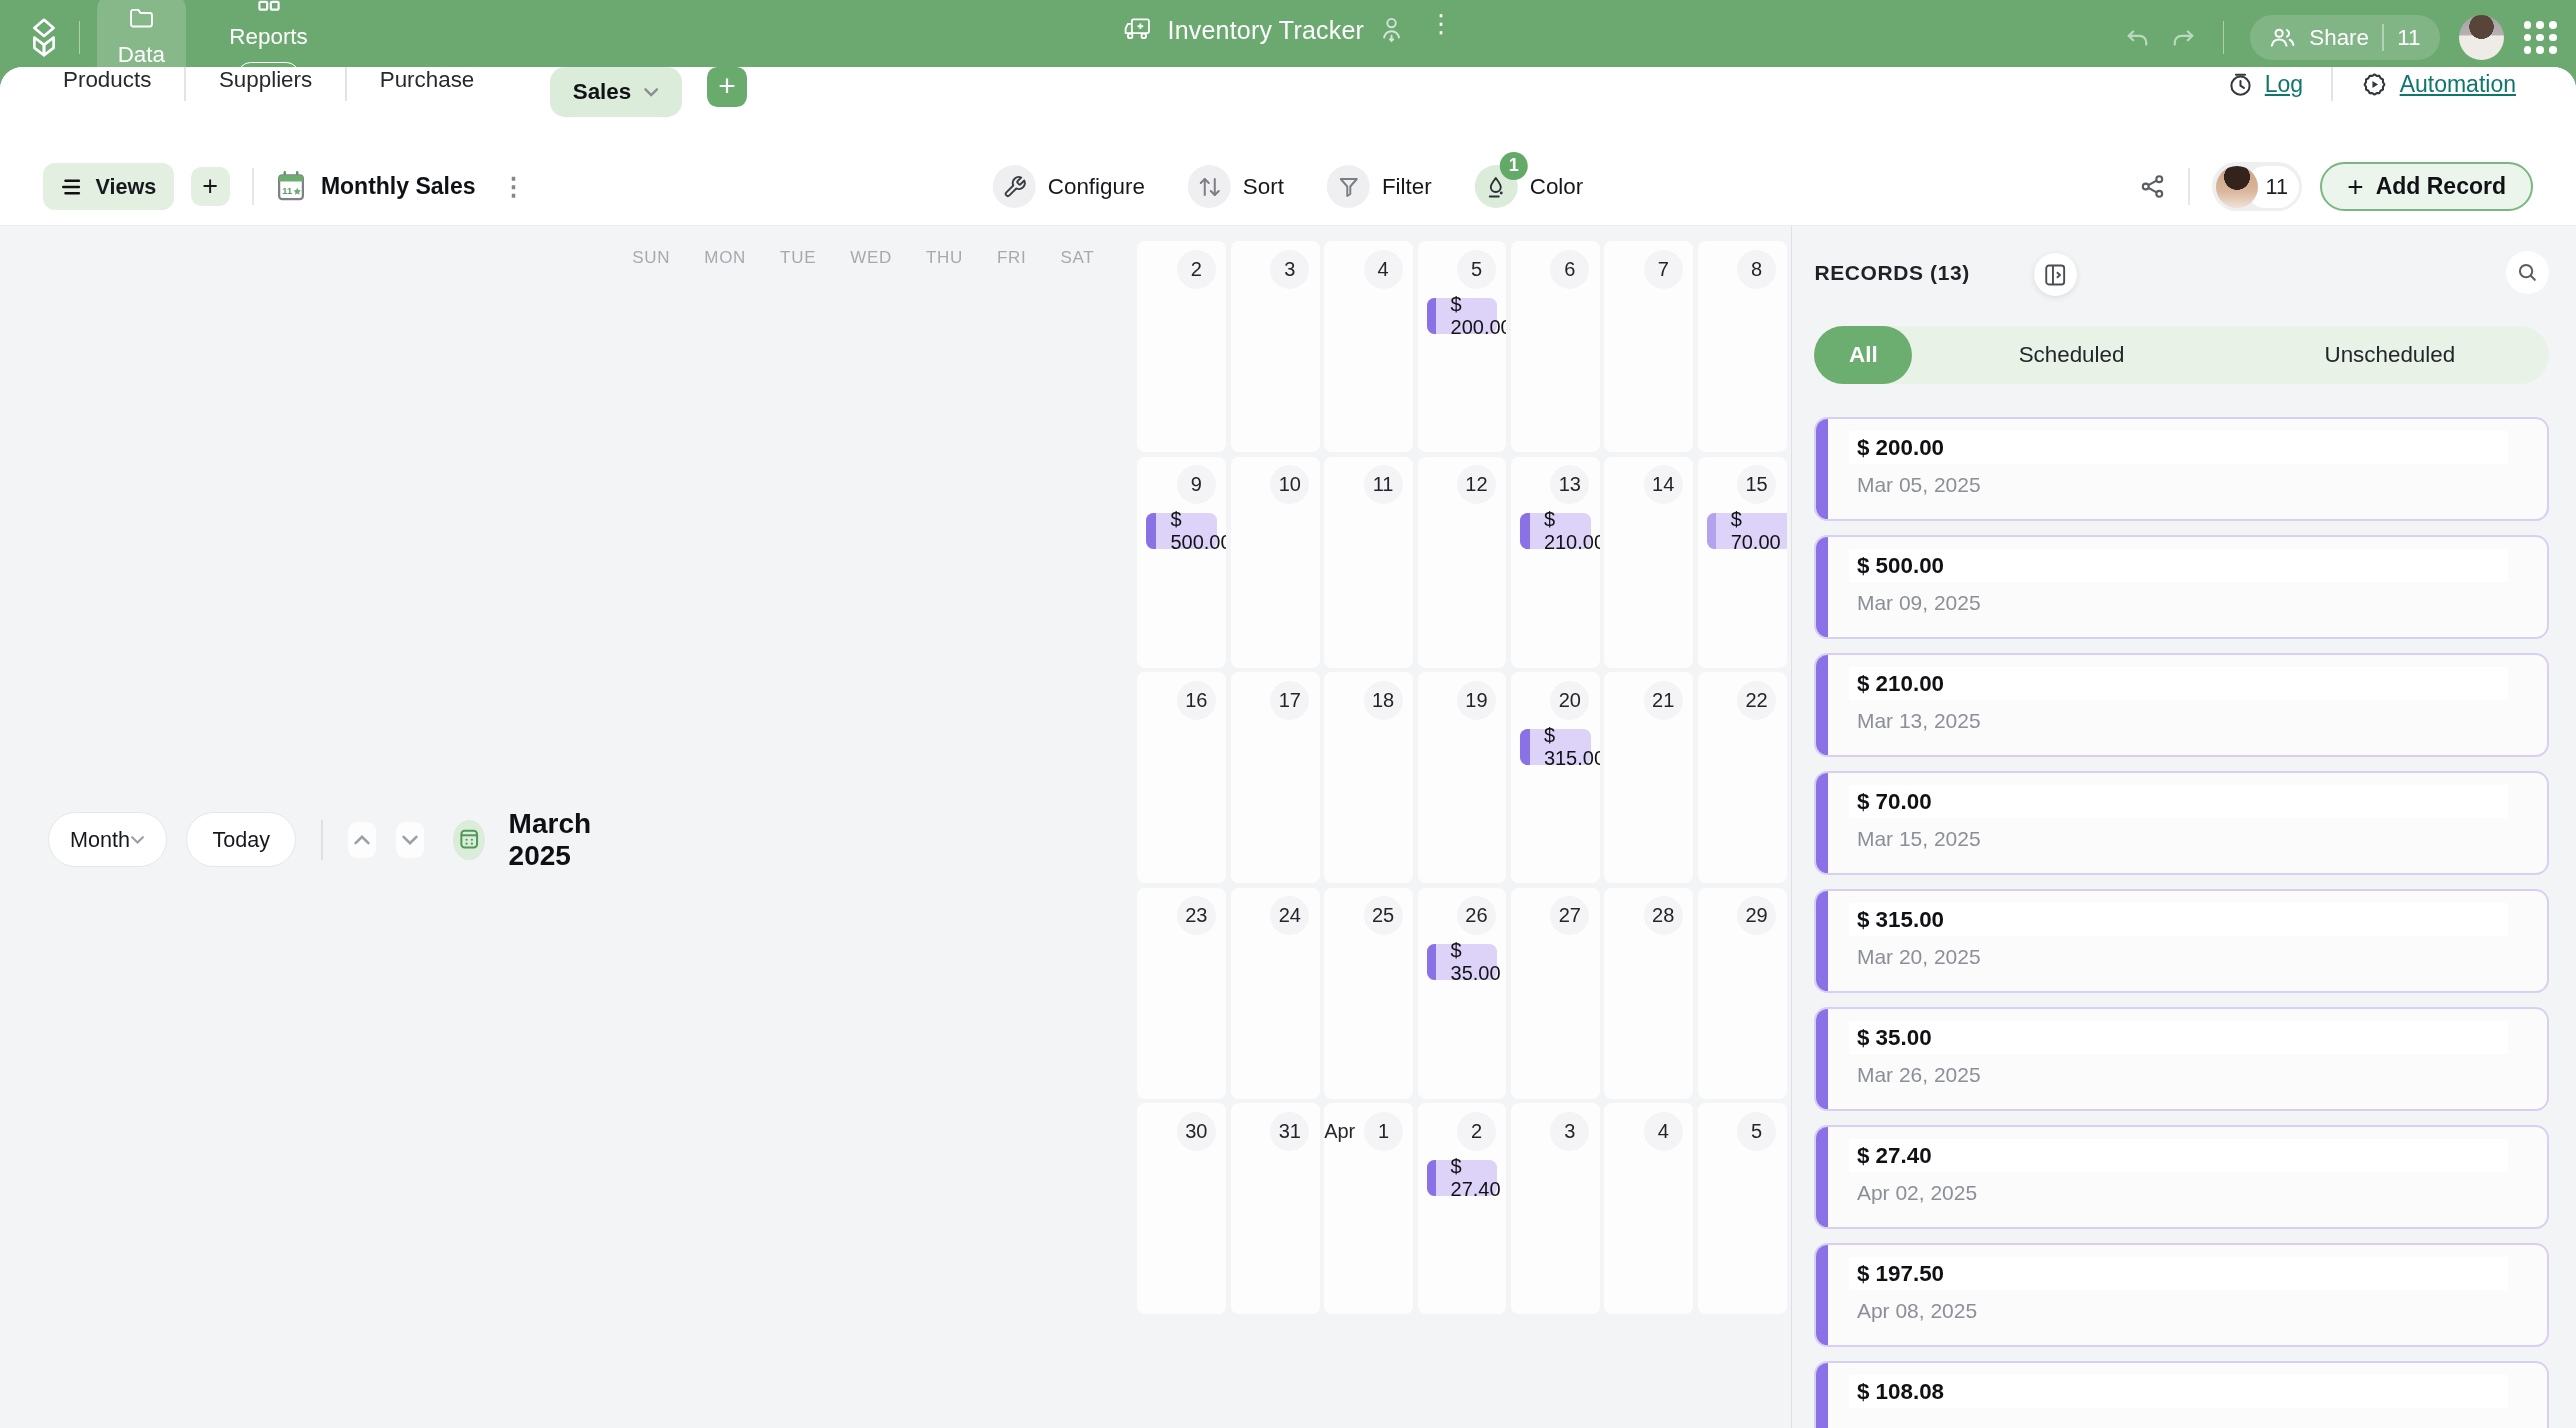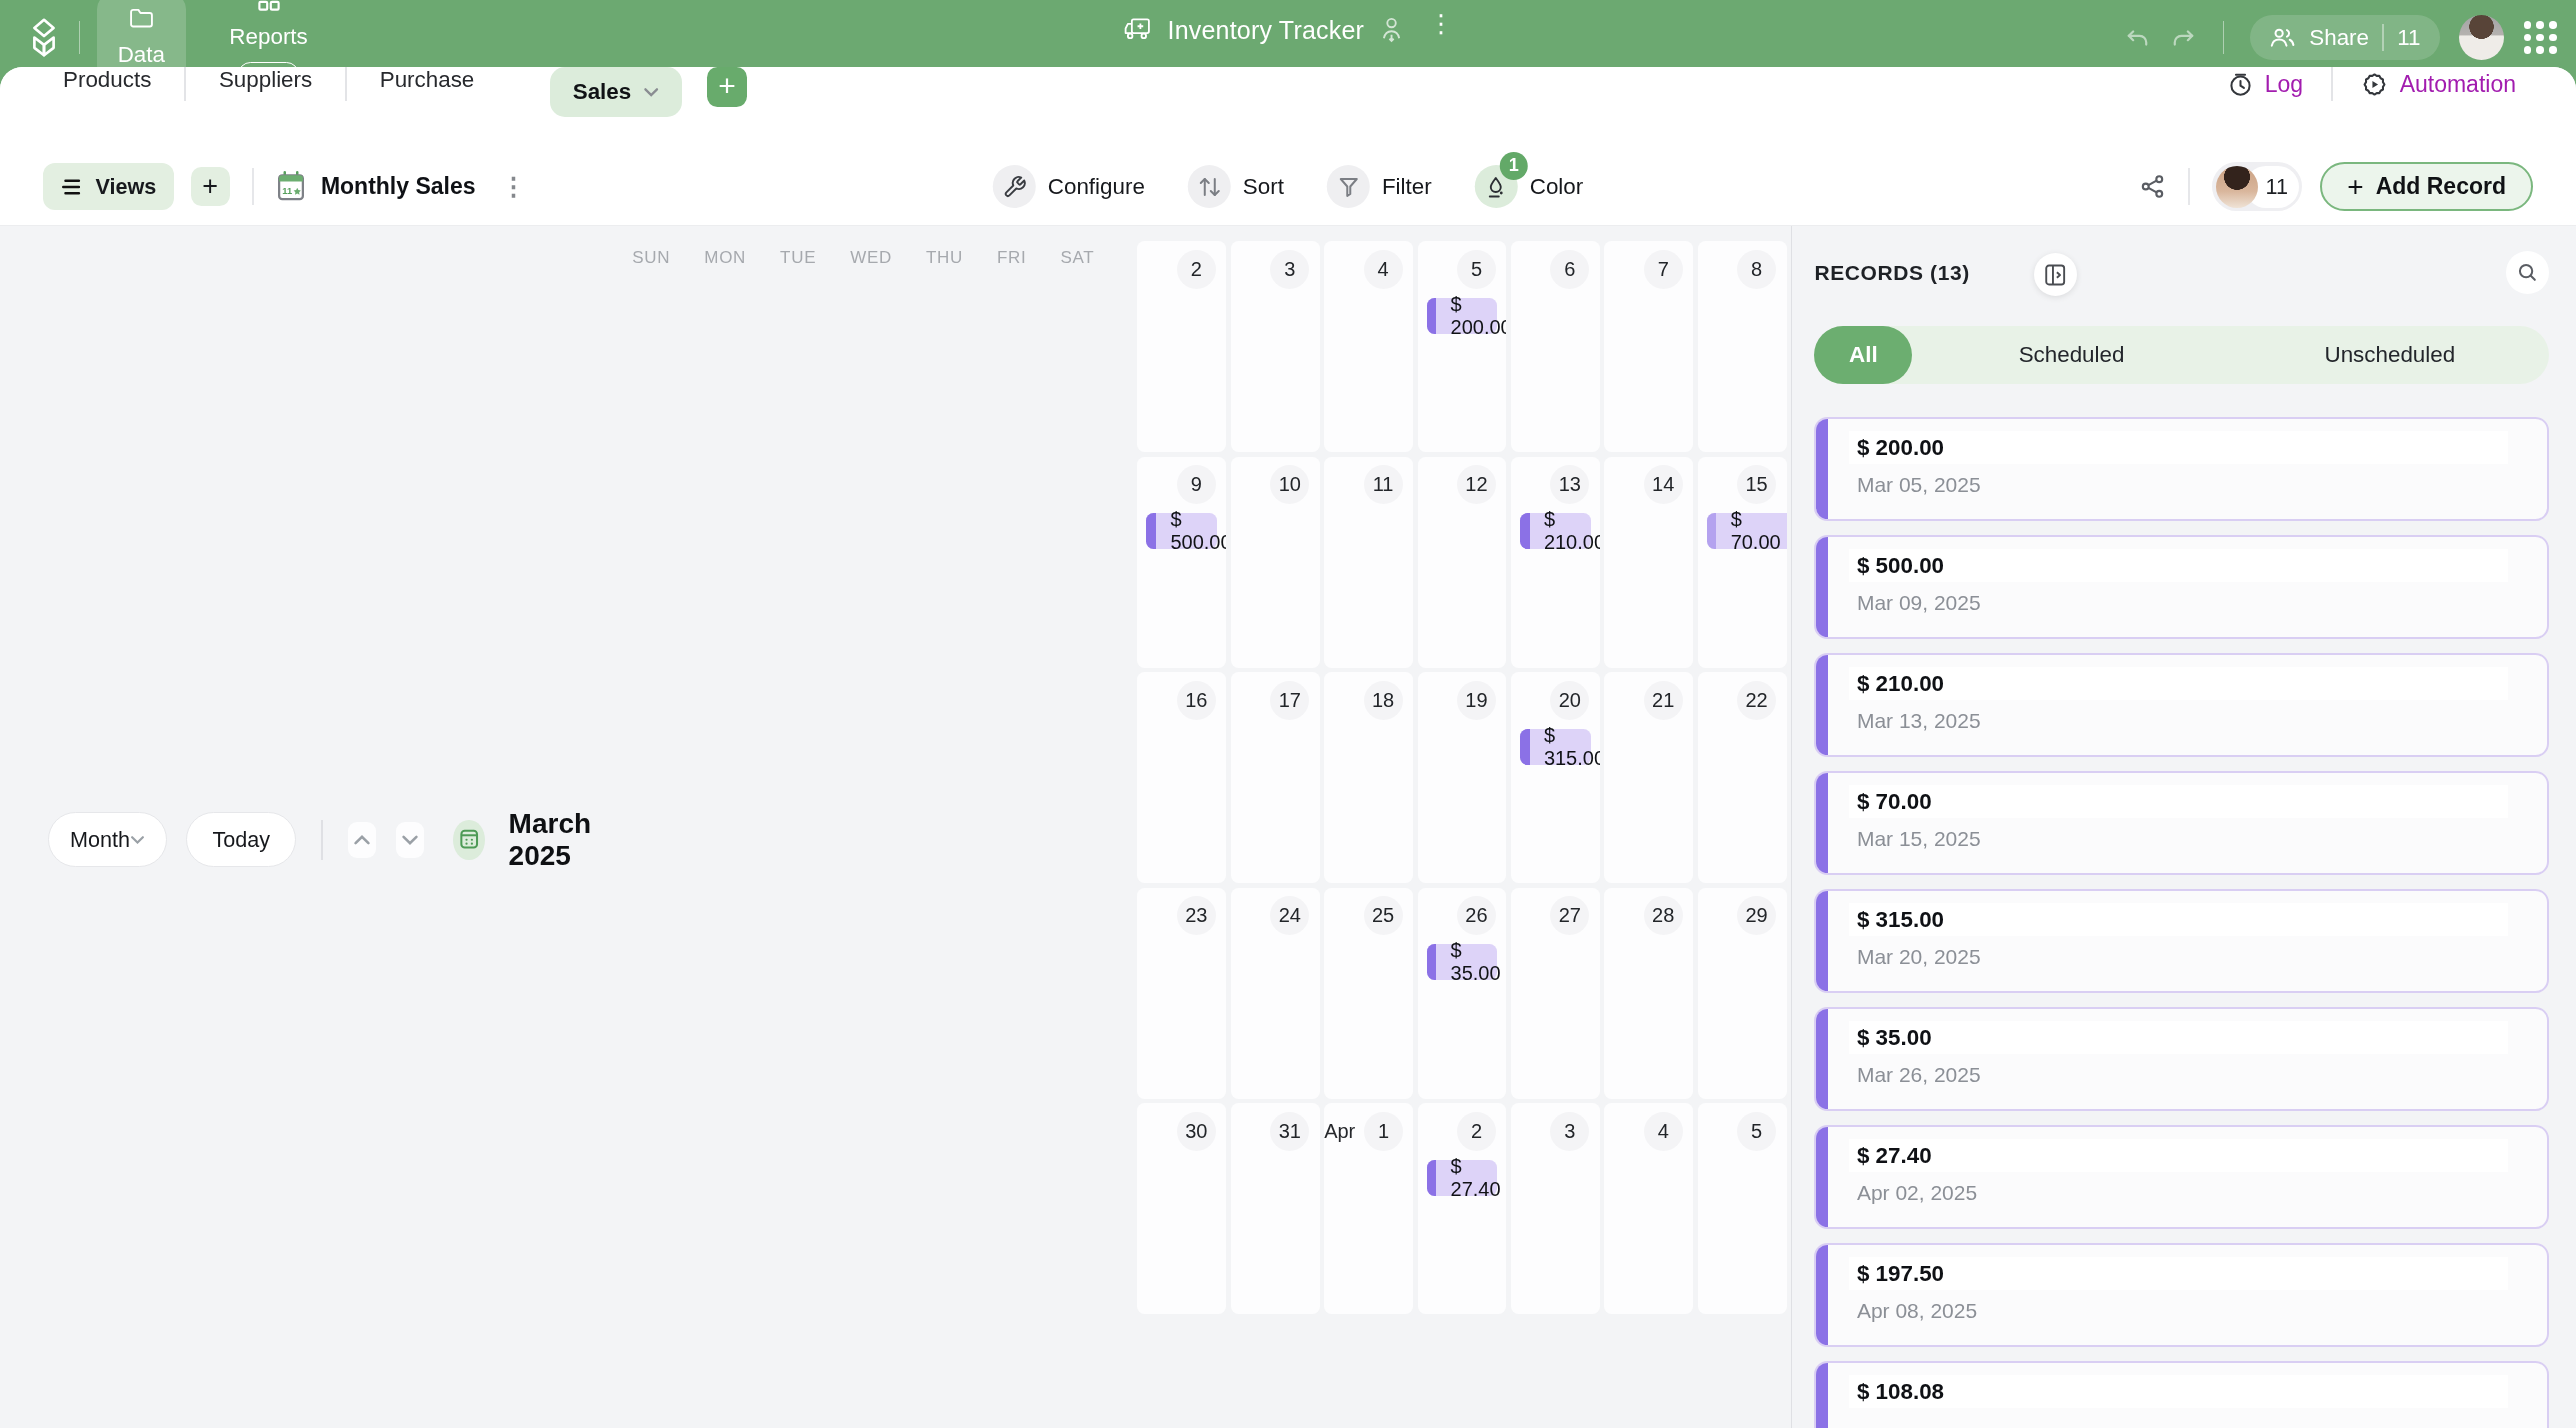--- a/index.html
+++ b/index.html
@@ -29,21 +29,21 @@
   .main { position:absolute; top:67px; left:0; right:0; bottom:0; background:#fff; border-radius:22.4px 22.4px 0 0; overflow:hidden; display:flex; flex-direction:column; }
 
   
   .tabrow { height:81px; display:flex; align-items:flex-start; padding:0 60px 0 63px; background:#fff; }
   .tab { font-size:22.4px; color:#27292d; padding:0 33px; cursor:pointer; }
   .tab:first-child { padding-left:0; }
   .tab-sep { width:1.5px; height:34px; background:#e3e4e7; }
   .tab-active { display:flex; align-items:center; gap:12px; background:#dcecdb; border-radius:15px; padding:12px 22.4px; margin-left:43px; font-size:22.4px; font-weight:700; color:#101215; cursor:pointer; }
   .tab-add { width:40px; height:40px; margin-left:25px; background:#68ab6c; border-radius:10.4px; color:#fff; font-size:30px; line-height:37px; text-align:center; font-weight:400; cursor:pointer; }
   .tabrow-right { margin-left:auto; display:flex; align-items:center; gap:28px; }
-  .flat-btn { display:flex; align-items:center; gap:12px; font-size:23px; color:#a21caf; cursor:pointer; }
+  .flat-btn { display:flex; align-items:center; gap:12px; font-size:23px; color:#0f766e; cursor:pointer;text-decoration:underline; }
 
   
   .toolbar { height:78px; display:flex; align-items:center; padding:0 43px; background:#fff; border-bottom:1.5px solid #ecedef; position:relative; }
   .views-pill { display:flex; align-items:center; gap:12px; background:#e3efe1; border-radius:12px; padding:10.4px 18px; font-size:21.6px; font-weight:600; cursor:pointer; }
   .plus-pill { background:#e3efe1; border-radius:10.4px; width:39px; height:39px; display:flex; align-items:center; justify-content:center; font-size:27px; color:#17191d; margin-left:16.4px; cursor:pointer; }
   .vt-sep { width:1.5px; height:37px; background:#e6e7ea; margin:0 22.4px; }
   .viewname { display:flex; align-items:center; gap:15px; font-size:23px; font-weight:700; color:#0f1115; }
   .kebab { color:#85888d; font-size:25px; letter-spacing:0; margin-left:10.4px; line-height:0.6; cursor:pointer; }
   .tool-center { position:absolute; left:50%; transform:translateX(-50%); display:flex; align-items:center; gap:43px; }
   .tool-btn { display:flex; align-items:center; gap:12px; font-size:22.4px; color:#16181c; cursor:pointer; position:relative; }

